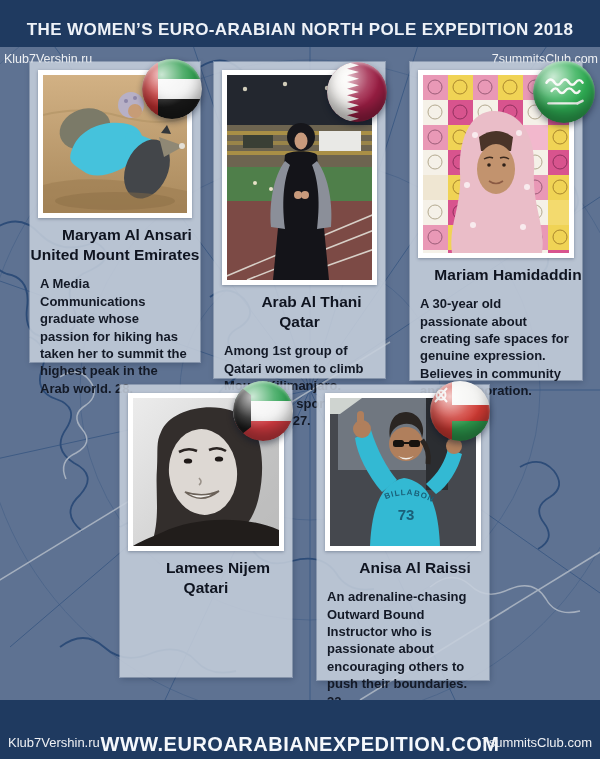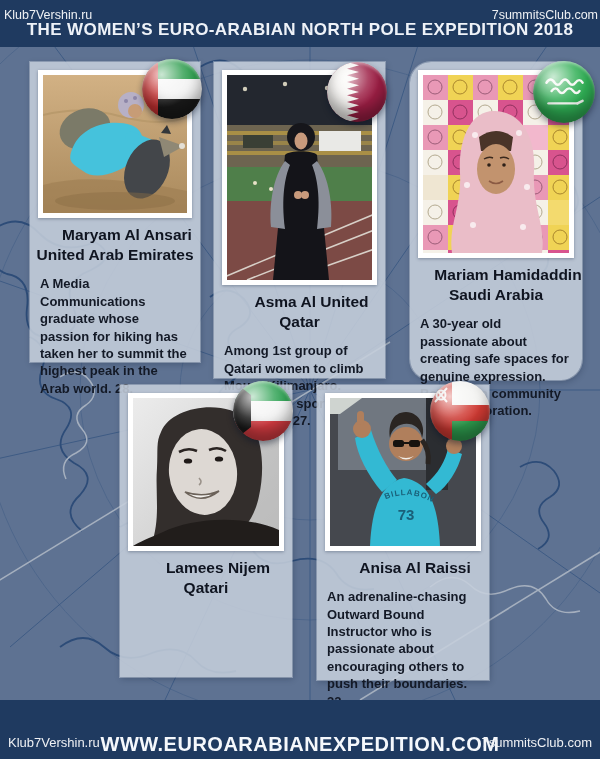--- a/index.html
+++ b/index.html
@@ -4,35 +4,35 @@
 <style>
   html,body{margin:0;padding:0;background:#5e7292;}
   body{width:600px;height:759px;position:relative;overflow:hidden;
        font-family:"Liberation Sans","DejaVu Sans",sans-serif;}
   
   .bar{position:absolute;left:0;right:0;background:#1f3a60;}
   .header{top:0;height:47px;}
   .footer{top:700px;height:59px;}
   .title{margin-top:20px;text-align:center;color:#eef2f8;font-size:17px;
          font-weight:600;letter-spacing:.4px;white-space:nowrap;}
-  .wm{position:absolute;color:#eff1f4;font-size:12.5px;font-weight:400;}
+  .wm{position:absolute;color:#eff1f4;font-size:12.5px;font-weight:400;margin-top:44px;}
   .wm-tl{left:4px;top:8px;}
   .wm-tr{right:2px;top:8px;}
   .wm-bl{left:8px;bottom:9px;font-size:13px;}
   .wm-br{right:8px;bottom:9px;font-size:13px;}
   .site{margin-top:33px;text-align:center;color:#f5f8fc;font-size:20px;
         font-weight:600;letter-spacing:.5px;white-space:nowrap;}
   
   .map{position:absolute;top:47px;left:0;width:600px;height:653px;display:block;}
   
   .card{position:absolute;background:rgba(198,207,219,.87);
         box-shadow:0 0 0 1px rgba(235,240,246,.35),1px 2px 6px rgba(15,30,55,.28);}
   .card1{left:30px; top:62px; width:170px;height:300px;}
   .card2{left:214px;top:62px; width:171px;height:316px;}
-  .card3{left:410px;top:62px; width:172px;height:318px;border-radius:21px;}
+  .card3{left:410px;top:62px; width:172px;height:318px;}
   .card4{left:120px;top:385px;width:172px;height:292px;}
   .card5{left:317px;top:385px;width:172px;height:295px;}
   .photo{margin:8px auto 0;background:#fff;padding:5px;width:fit-content;
          box-shadow:0 1px 3px rgba(20,35,60,.35);}
   .photo svg{display:block;}
   .mname,.mcountry{text-align:center;color:#0f1420;font-size:15.5px;
                    font-weight:600;line-height:1.3;}
   .mname{margin-top:7px;padding-left:24px;}
   .bio{margin:10px 10px 0;color:#131926;font-size:13px;font-weight:600;
        line-height:1.34;text-align:left;}
@@ -137,21 +137,21 @@
       <path d="M30,72 C40,50 68,44 88,50 C104,56 102,74 92,84 C78,98 52,106 40,96 C28,88 24,86 30,72 Z" fill="#45c2dc"></path>
       <path d="M88,62 L122,76" stroke="#45c2dc" stroke-width="11" stroke-linecap="round"></path>
       <ellipse cx="104" cy="94" rx="21" ry="31" fill="#43464a" transform="rotate(24 104 94)"></ellipse>
       <path d="M116,62 L141,71 L121,82 Z" fill="#8f8875"></path>
       <circle cx="139" cy="71" r="3" fill="#e4e0d6"></circle>
       <path d="M118,58 l6,-8 l4,9 Z" fill="#33363a"></path>
       <ellipse cx="72" cy="126" rx="60" ry="9" fill="#8a6c44" opacity=".45"></ellipse>
     </svg>
   </div>
   <div class="mname">Maryam Al Ansari</div>
-  <div class="mcountry">United Arab Emirates</div>
+  <div class="mcountry">United Mount Emirates</div>
   <div class="bio">A Media Communications graduate whose passion for hiking has taken her to summit the highest peak in the Arab world. 28.</div>
 </div>
 
 <div class="card card2">
   <div class="badge b2">
     <svg width="60" height="60" viewBox="0 0 60 60">
       <clipPath id="c2">
           <circle cx="30" cy="30" r="30"></circle>
         </clipPath>
       <g clip-path="url(#c2)">
@@ -186,21 +186,21 @@
       </g>
       <circle cx="74" cy="62" r="14" fill="#16161b"></circle>
       <ellipse cx="74" cy="66" rx="6.5" ry="8.5" fill="#c89a7c"></ellipse>
       <path d="M58,80 C62,75 86,75 90,80 L102,205 L46,205 Z" fill="#141419"></path>
       <path d="M58,86 C46,102 42,130 44,152 L58,154 C54,122 58,102 63,90 Z" fill="#8b8f99"></path>
       <path d="M90,86 C102,102 106,130 104,152 L90,154 C94,122 90,102 85,90 Z" fill="#8b8f99"></path>
       <circle cx="71" cy="120" r="4" fill="#c89a7c"></circle>
         <circle cx="78" cy="120" r="4" fill="#c89a7c"></circle>
     </svg>
   </div>
-  <div class="mname">Asma Al United</div>
+  <div class="mname">Arab Al Thani</div>
   <div class="mcountry">Qatar</div>
   <div class="bio">Among 1st group of Qatari women to climb Mount Kilimanjaro. Successful sports marketeer. 27.</div>
 </div>
 
 <div class="card card3">
   <div class="badge b3">
     <svg width="62" height="62" viewBox="0 0 60 60">
       <clipPath id="c3">
           <circle cx="30" cy="30" r="30"></circle>
         </clipPath>
@@ -244,21 +244,20 @@
       </g>
       <path d="M56,62 q17,-12 34,0 l-2,14 l-30,0 Z" fill="#4a3428"></path>
       <ellipse cx="73" cy="94" rx="19" ry="25" fill="#c2936e"></ellipse>
       <circle cx="66" cy="90" r="1.8" fill="#2e2018"></circle>
         <circle cx="81" cy="90" r="1.8" fill="#2e2018"></circle>
       <path d="M61,84 q5,-3 9,-1 M77,83 q5,-2 9,1" stroke="#3a291d" stroke-width="1.4" fill="none"></path>
       <path d="M66,106 q7,5 14,0" stroke="#8a5a43" stroke-width="1.6" fill="none"></path>
     </svg>
   </div>
   <div class="mname">Mariam Hamidaddin</div>
-  <div class="mcountry">Saudi Arabia</div>
   <div class="bio">A 30-year old passionate about creating safe spaces for genuine expression. Believes in community and collaboration.</div>
 </div>
 
 <div class="card card4">
   <div class="badge b4">
     <svg width="60" height="60" viewBox="0 0 60 60">
       <clipPath id="c4">
           <circle cx="30" cy="30" r="30"></circle>
         </clipPath>
       <g clip-path="url(#c4)">

